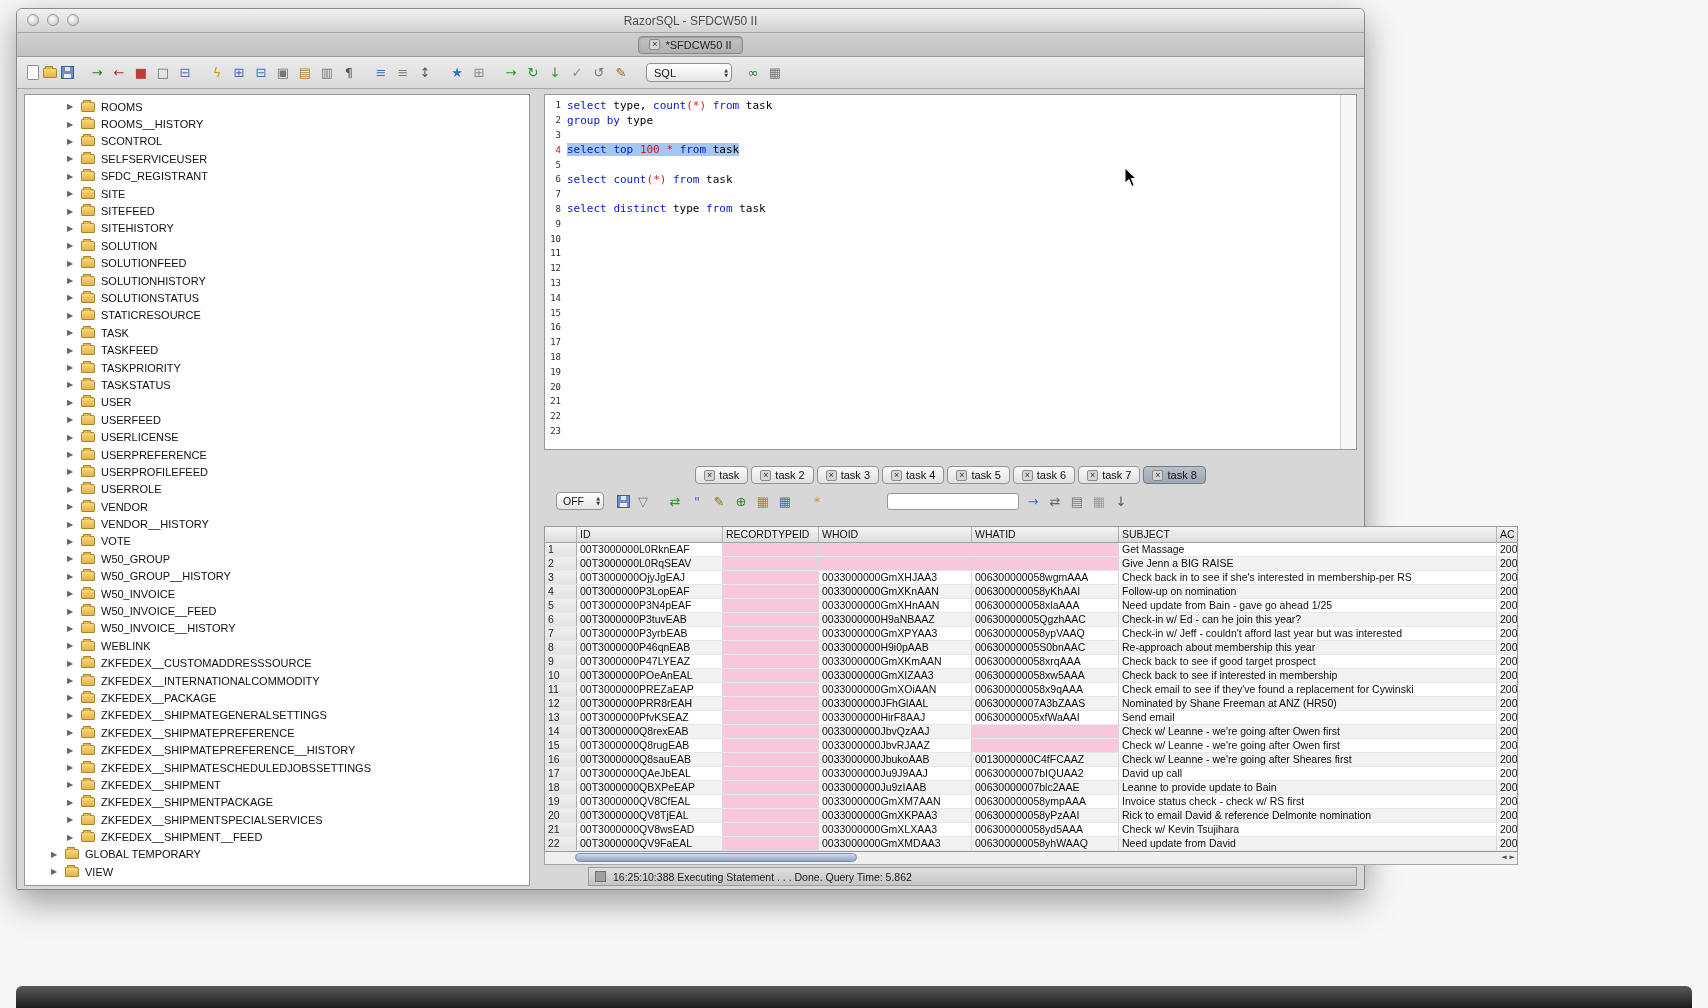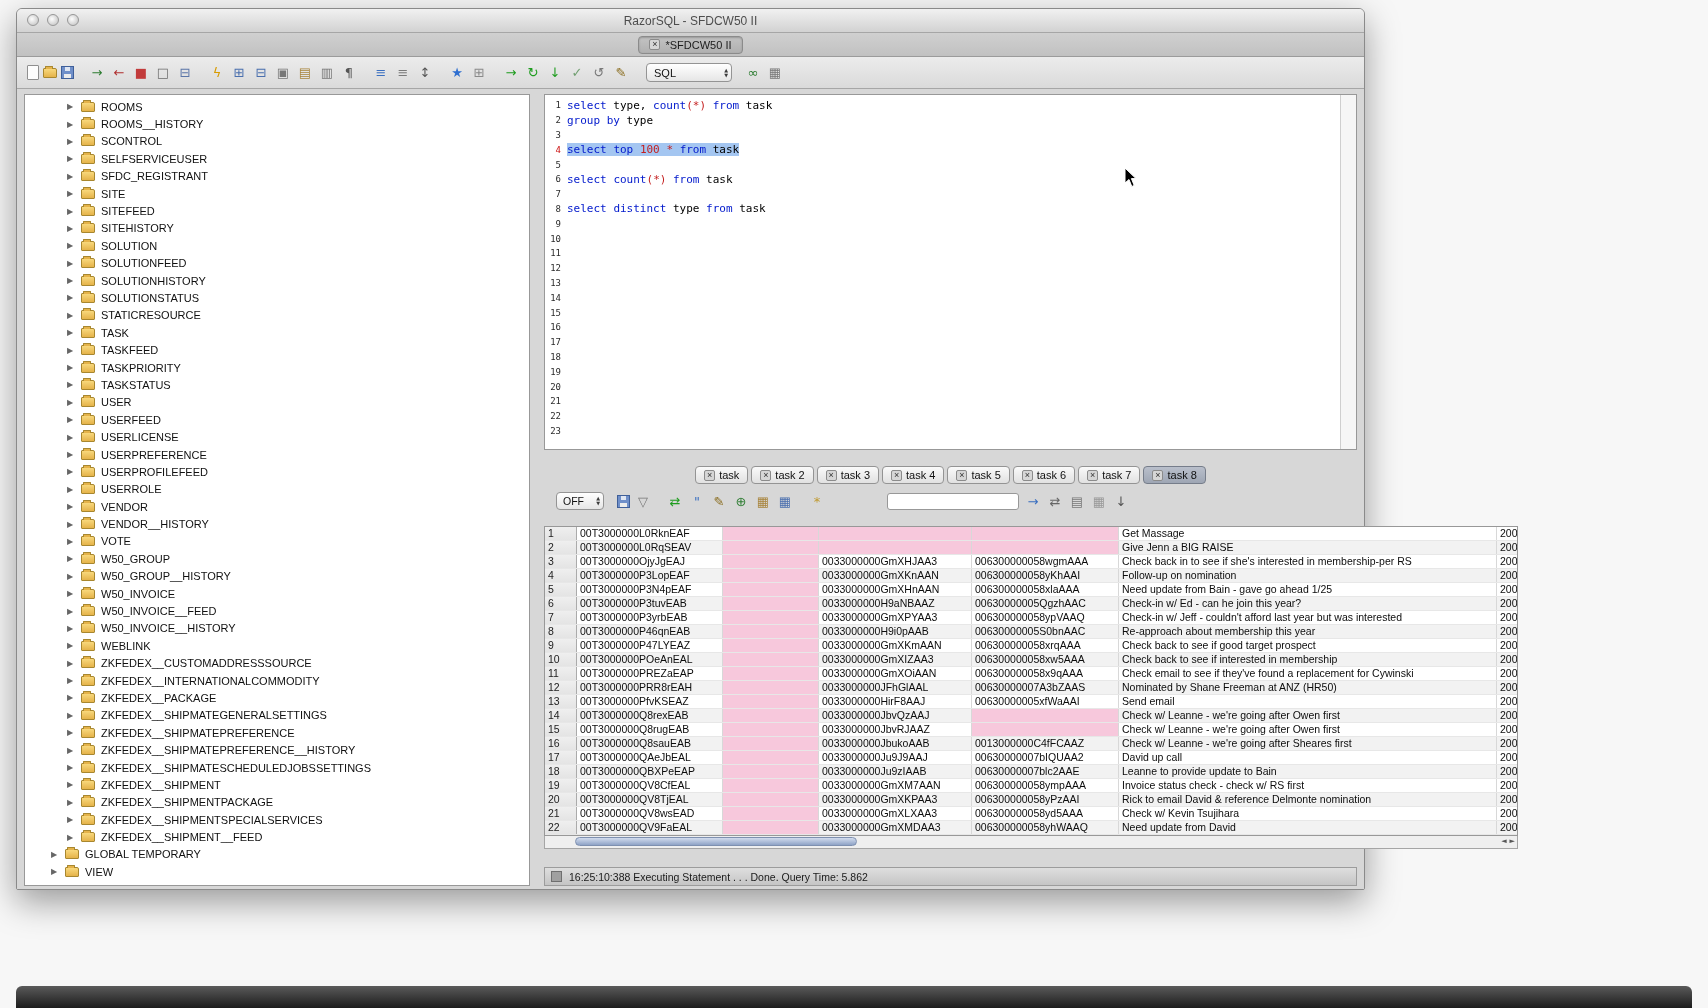--- a/index.html
+++ b/index.html
@@ -62,21 +62,21 @@
   .gr{height:14px;box-sizing:border-box;border-bottom:1px solid #e7e7e7;background:#fff;}
   .gr.alt{background:#f2f2f2;}
   .rownum{background:linear-gradient(#ededed,#e0e0e0);border-right:1px solid #ababab;color:#222;}
   .gr .rownum{background:linear-gradient(#efefef,#e4e4e4);}
   .pink{background:#f7c8dc !important;}
   .c0{width:32px;}.c1{width:146px;}.c2{width:96px;}.c3{width:153px;}.c4{width:147px;}.c5{width:378px;}.c6{width:22px;border-right:none;}
   .hscroll{width:974px;height:13px;flex:none;background:#efefef;border:1px solid #a5a5a5;border-top:none;position:relative;box-sizing:border-box;}
   .hthumb{position:absolute;left:30px;top:1px;width:282px;height:9px;border-radius:5px;background:linear-gradient(#d2dcee,#8fa3c6);border:1px solid #7e90b0;box-sizing:border-box;}
   .harrows{position:absolute;right:2px;top:0;display:flex;gap:3px;font-size:7px;color:#555;line-height:11px;font-family:"DejaVu Sans",sans-serif;}
   
-  .bottomstatus{margin-top:auto;height:19px;flex:none;background:linear-gradient(#dedede,#c5c5c5);border:1px solid #9c9c9c;display:flex;align-items:center;gap:7px;padding:0 6px;font-size:10.5px;color:#1a1a1a;box-sizing:border-box;}
+  .bottomstatus{margin-top:auto;height:19px;flex:none;background:linear-gradient(#dedede,#c5c5c5);border:1px solid #9c9c9c;display:flex;align-items:center;gap:7px;padding:0 6px;font-size:10.5px;color:#1a1a1a;box-sizing:border-box;margin-left:44px;}
   .sq{width:9px;height:9px;background:#a0a0a0;border:1px solid #6f6f6f;flex:none;}
   
   .dock{position:absolute;left:16px;width:1676px;top:986px;height:22px;background:linear-gradient(#5a5a5a,#1c1c1c);border-radius:6px 6px 0 0;}
   .cursor{position:absolute;left:1125px;top:168px;z-index:50;}
 </style>
 </head>
 <body>
 
 <div class="window">
   <div class="titlebar">
@@ -525,20 +525,29 @@
         <span class="tb-slot">
             <span class="ic" style="color: rgb(58, 111, 192);">→</span>
             <span class="ic" style="color: rgb(102, 102, 102);">⇄</span>
             <span class="ic" style="color: rgb(119, 119, 119);">▤</span>
             <span class="ic" style="color: rgb(153, 153, 153);">▦</span>
             <span class="ic" style="color: rgb(85, 85, 85);">↓</span>
           </span>
       </div>
 
       <div class="gridwrap">
+        <div class="gh">
+            <span class="cell c0 rownum"></span>
+            <span class="cell c1">ID</span>
+            <span class="cell c2">RECORDTYPEID</span>
+            <span class="cell c3">WHOID</span>
+            <span class="cell c4">WHATID</span>
+            <span class="cell c5">SUBJECT</span>
+            <span class="cell c6">AC</span>
+          </div>
         <div class="gbody">
             <div class="gr">
               <span class="cell c0 rownum">1</span>
               <span class="cell c1">00T3000000L0RknEAF</span>
               <span class="cell c2 pink"></span>
               <span class="cell c3 pink"></span>
               <span class="cell c4 pink"></span>
               <span class="cell c5">Get Massage</span>
               <span class="cell c6">200</span>
             </div>

